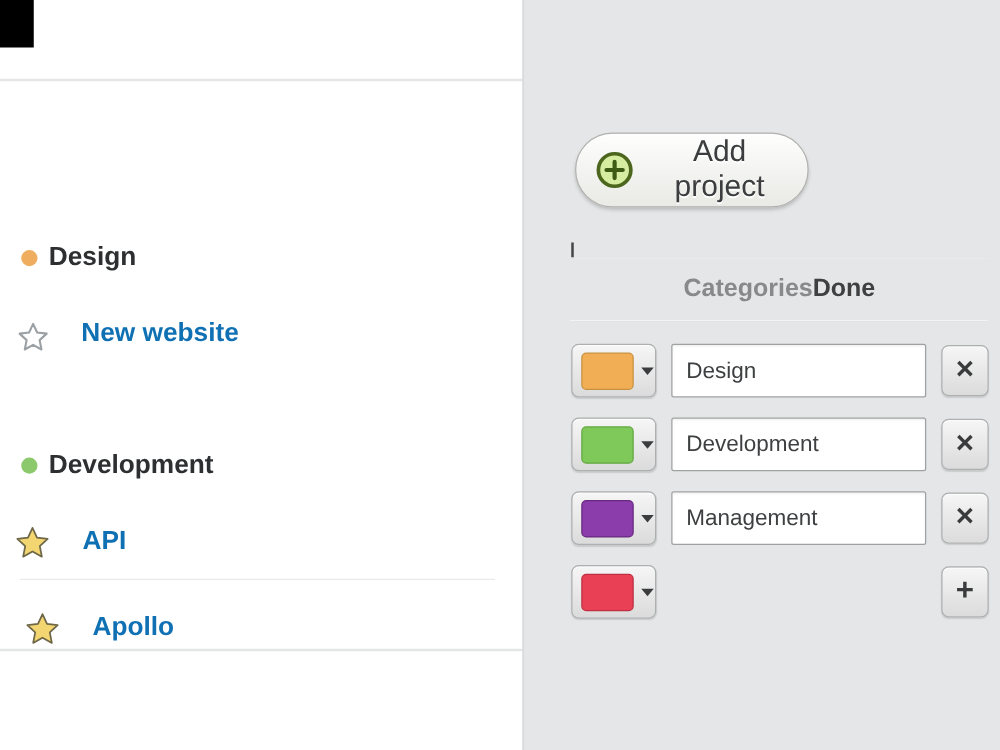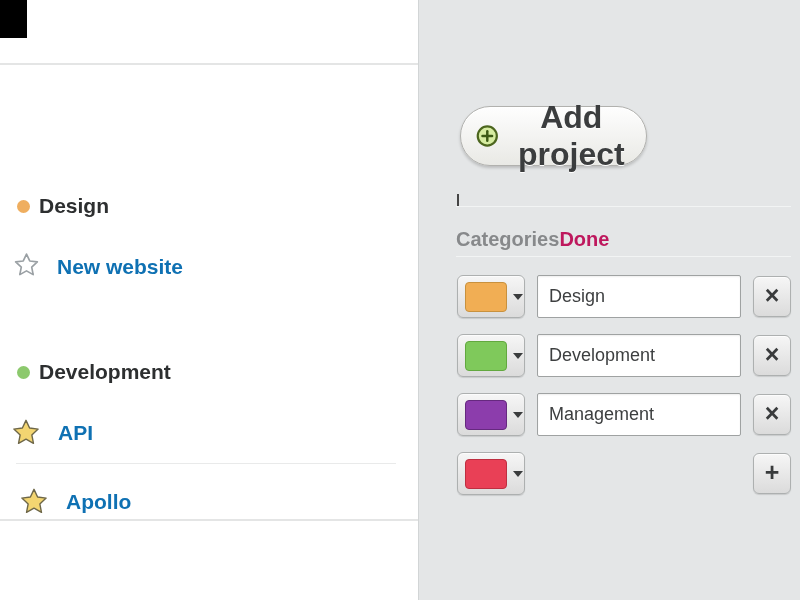--- a/index.html
+++ b/index.html
@@ -11,49 +11,49 @@
 
   
   .black-corner { position:absolute; left:0; top:0; width:27px; height:38px; background:#000; }
   .left-card {
     position:absolute; left:0; top:63px; width:418px; height:458px;
     background:#fff; border-top:2px solid #e4e5e5; border-bottom:2px solid #e4e5e5;
   }
   .cat-header { position:absolute; display:flex; align-items:center; gap:9px; height:26px; }
   .cat-dot { width:13px; height:13px; border-radius:50%; flex:0 0 auto; }
   .cat-title { font-size:21px; font-weight:bold; color:#2d2f30; line-height:26px; }
-  .proj-row { position:absolute; display:flex; align-items:flex-start; gap:18px; height:30px; }
+  .proj-row { position:absolute; display:flex; align-items:flex-end; gap:26px; height:30px; }
   .proj-link { font-size:21px; font-weight:bold; color:#0f71b3; text-decoration:none; line-height:30px; cursor:pointer; }
   .star { display:block; cursor:pointer; }
   .divider-left { position:absolute; left:16px; top:398px; width:380px; height:1px; background:#e9eaea; }
 
   
   .right-pane {
     position:absolute; left:418px; top:0; width:382px; height:600px;
     background:#e4e6e7; border-left:1px solid #d2d5d6;
   }
   .add-project-btn {
     position:absolute; left:41px; top:106px; width:187px; height:60px;
     border-radius:30px; border:1px solid #b1b1ae;
     background:linear-gradient(#fefefe, #e9e9e5);
     box-shadow:0 2px 3px rgba(0,0,0,.18), inset 0 1px 0 #ffffff;
     display:flex; align-items:center; gap:11px; padding:0 14px;
     font-family:"Liberation Sans", sans-serif;
-    font-size:32px; font-weight:bold; color:#3b3d3e; cursor:pointer;
+    font-size:24px; font-weight:normal; color:#3b3d3e; cursor:pointer;
     text-shadow:0 1px 0 #fff;
   }
   .tick-artifact { position:absolute; left:38px; top:194px; width:2px; height:13px; background:#454545; }
   .hr { position:absolute; left:37px; width:335px; height:1px; background:#c6c9ca; border-bottom:1px solid #f2f4f4; }
   .hr1 { top:206px; } .hr2 { top:256px; }
   .panel-head {
-    position:absolute; left:37px; top:226px; width:335px; height:26px;
-    display:flex; justify-content:flex-start; align-items:center;
+    position:absolute; left:37px; top:218px; width:335px; height:26px;
+    display:flex; justify-content:center; align-items:center;
   }
   .panel-head .categories { font-size:20px; font-weight:bold; color:#87898b; }
-  .panel-head .done { font-size:20px; font-weight:bold; color:#be185d; cursor:pointer; }
+  .panel-head .done { font-size:20px; font-weight:bold; color:#404040; cursor:pointer; }
 
   .cat-row { position:absolute; left:37px; width:336px; height:43px; }
   .swatch-btn {
     position:absolute; left:1px; top:0; width:68px; height:43px;
     border:1px solid #adb0b0; border-radius:6px;
     background:linear-gradient(#f6f6f6, #dbdbdb);
     box-shadow:0 1px 1px rgba(0,0,0,.12), inset 0 1px 0 #fcfcfc;
     display:flex; align-items:center; cursor:pointer;
   }
   .swatch { width:42px; height:30px; margin-left:7px; border-radius:4px; border:1px solid; }

